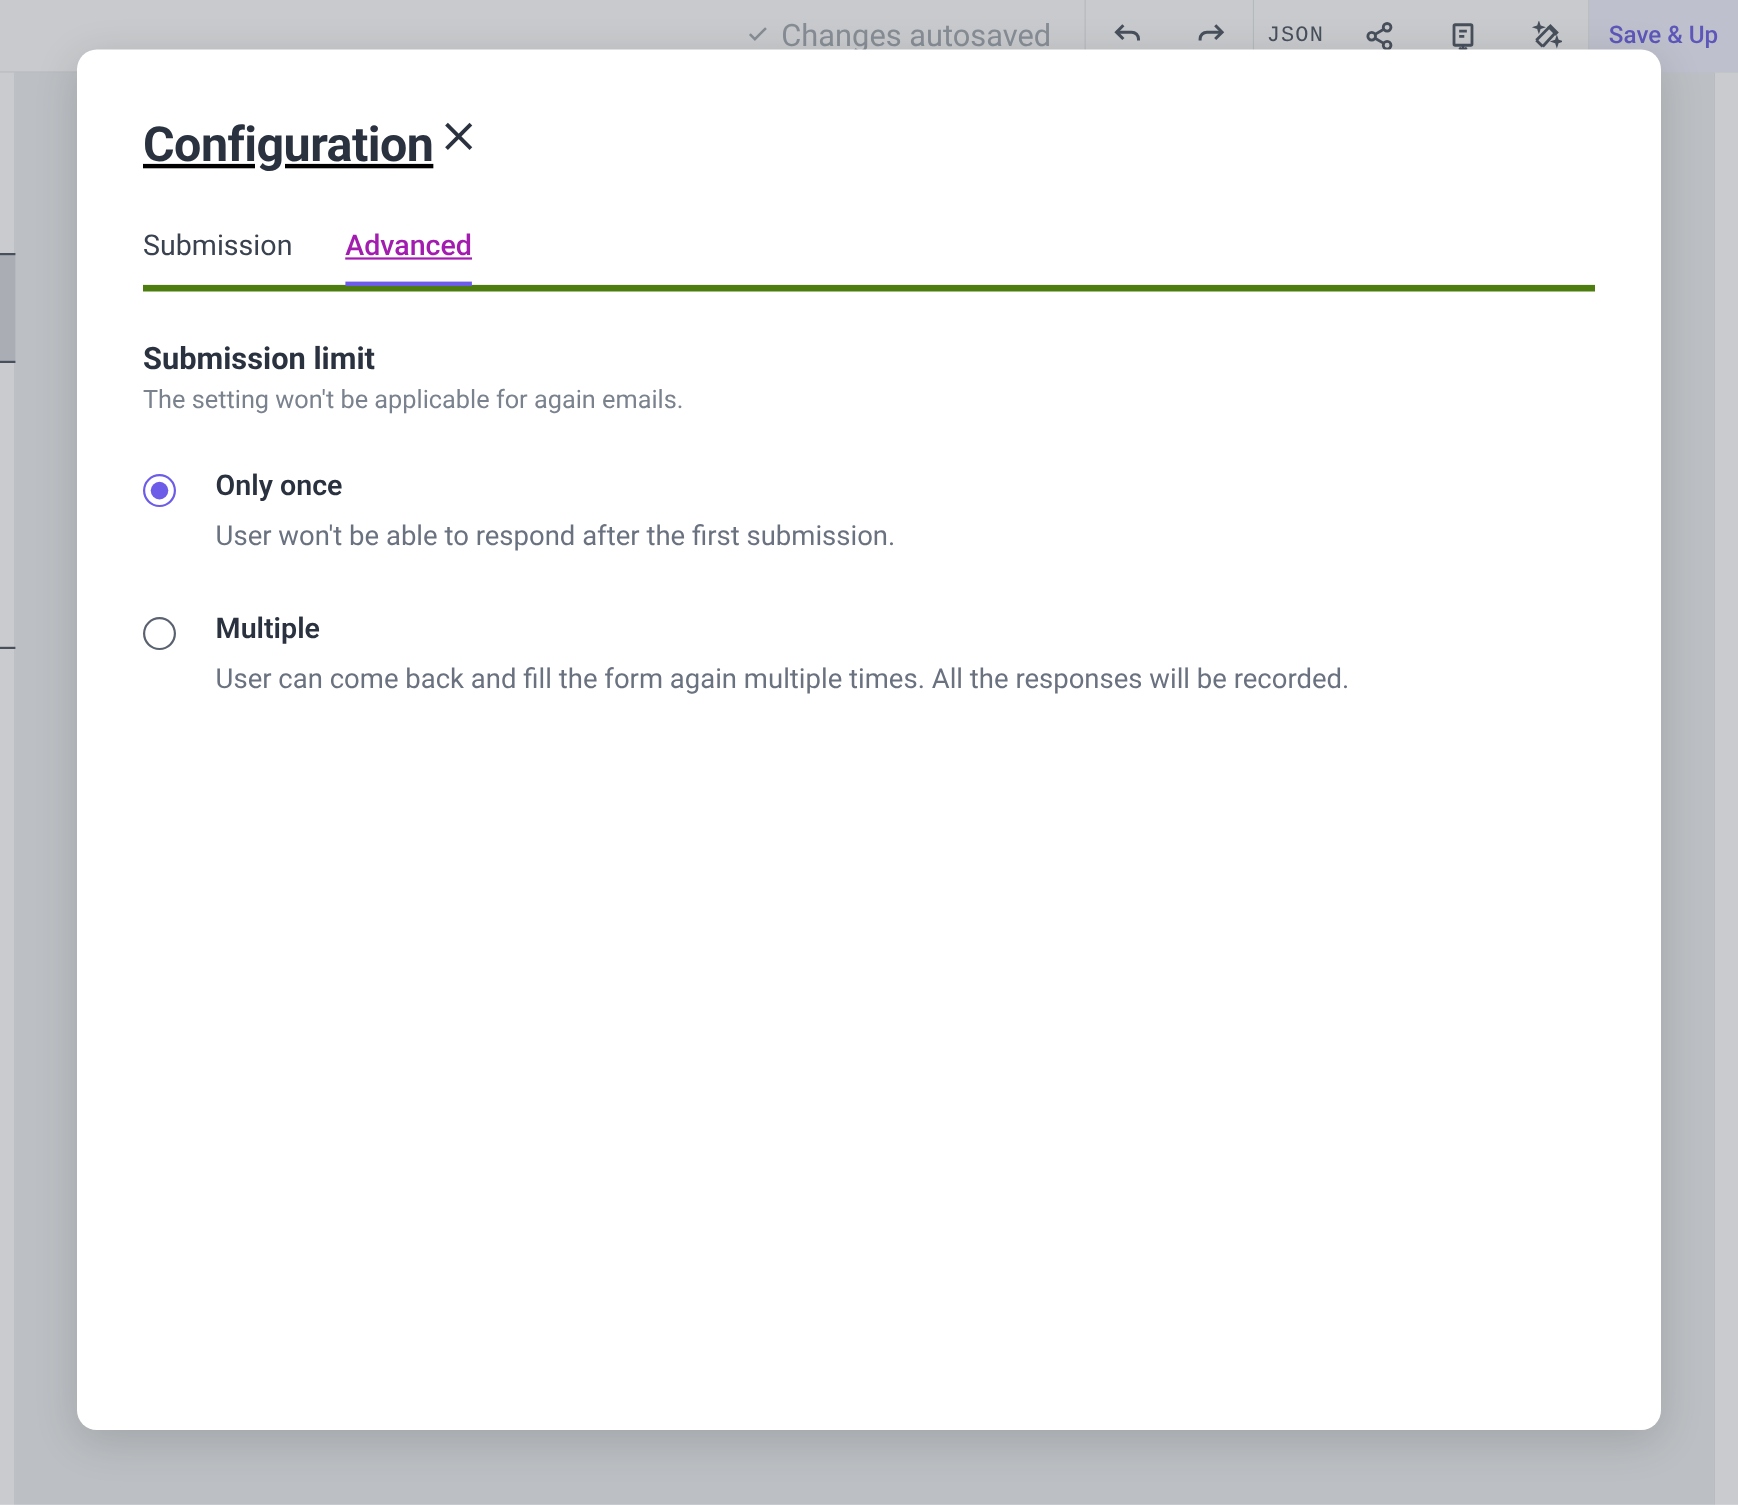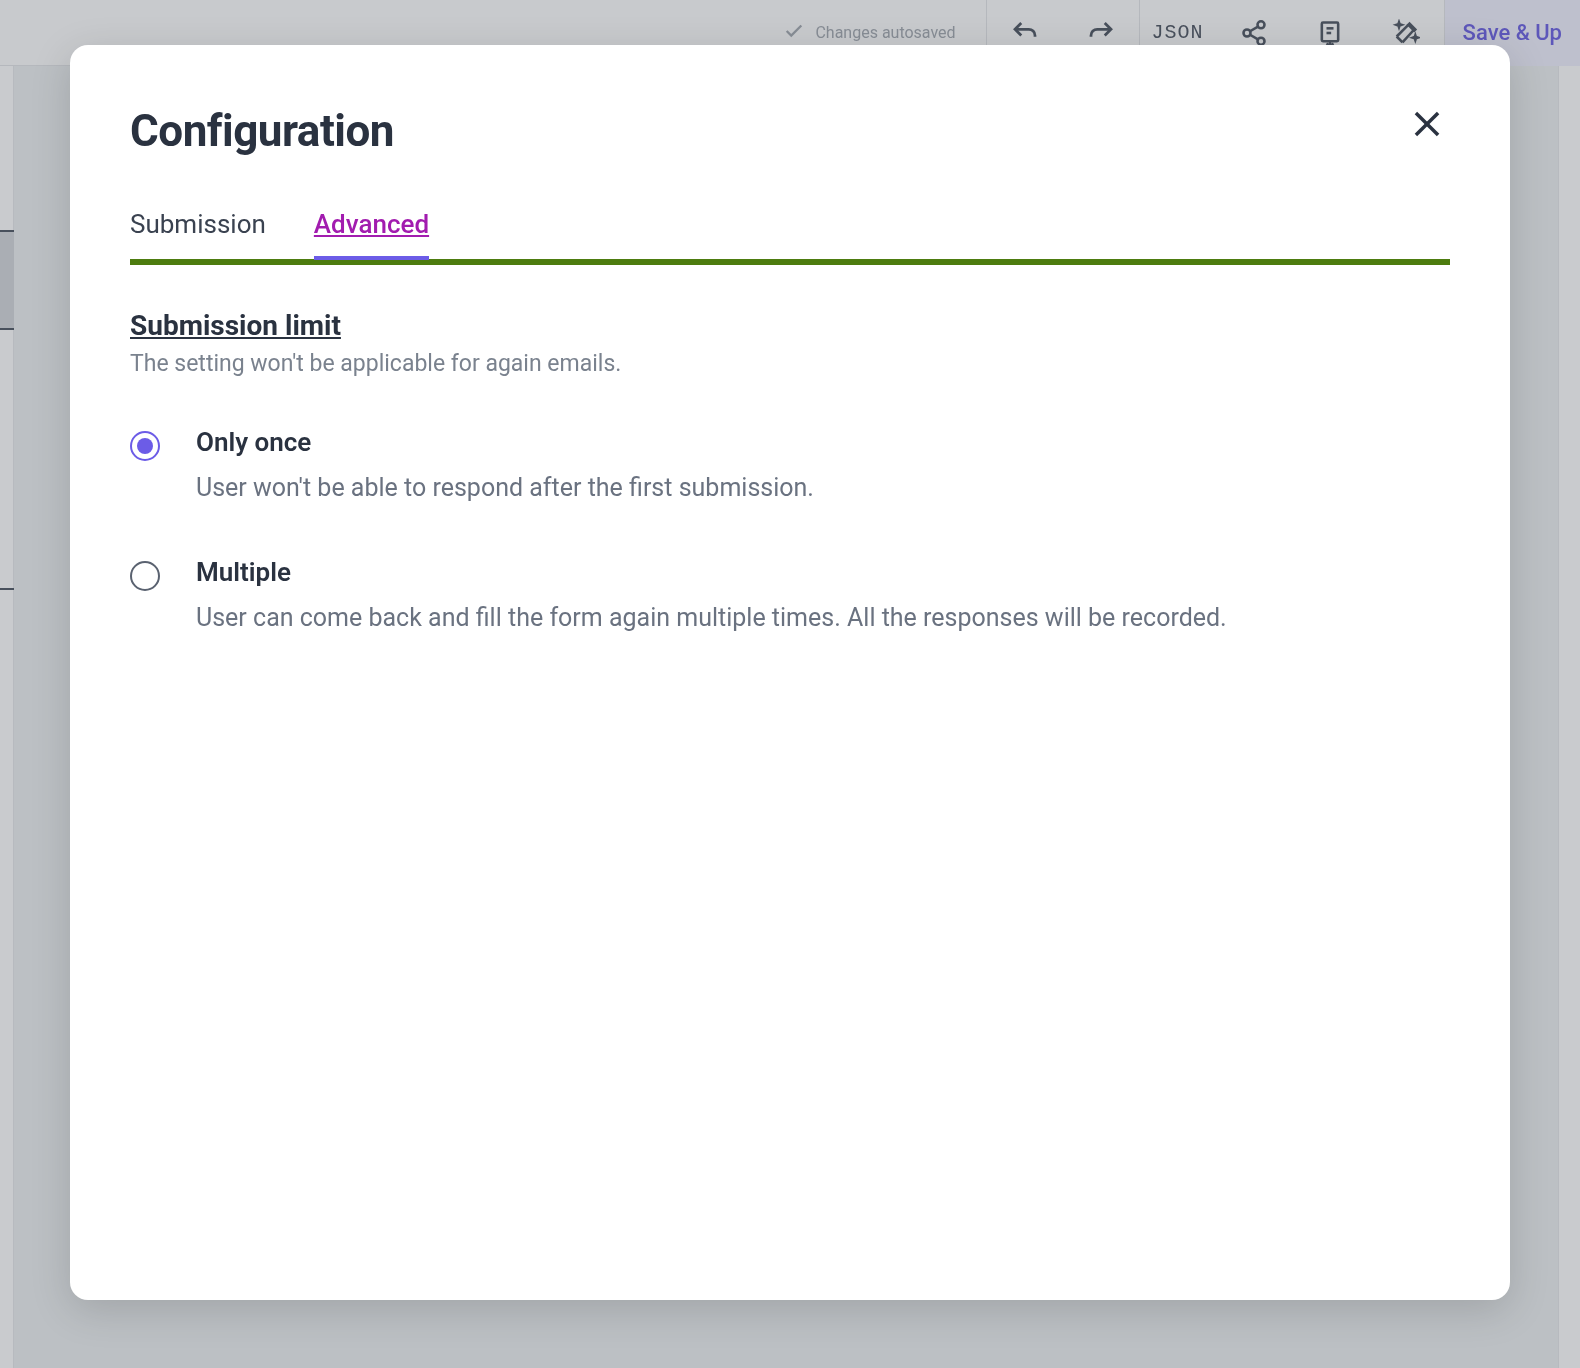--- a/index.html
+++ b/index.html
@@ -29,21 +29,21 @@
       display: flex;
       align-items: center;
       justify-content: flex-end;
       gap: 0;
       padding-right: 0;
       font-size: 24px;
       color: #5a6270;
     }
     .bg-toolbar .autosave {
       color: #9aa0a8;
-      font-size: 16px;
+      font-size: 28px;
       display: flex;
       align-items: center;
       gap: 10px;
       padding-right: 30px;
     }
     .bg-toolbar .divider {
       width: 1px;
       height: 66px;
       background: #e0e2e5;
     }
@@ -121,22 +121,22 @@
       border-radius: 18px;
       width: 1440px;
       margin-top: 45px;
       padding: 60px 60px 60px 60px;
       box-shadow: 0 10px 40px rgba(0,0,0,0.15);
       min-height: 1255px;
       position: relative;
     }
     .modal-header {
       display: flex;
-      justify-content: space-between;
       align-items: flex-start;
+      text-decoration: underline;
     }
     .modal-title {
       font-size: 44px;
       font-weight: 700;
       color: #2a3240;
       letter-spacing: -0.5px;
     }
     .close-btn {
       cursor: pointer;
       color: #2a3240;
@@ -172,21 +172,20 @@
       height: 4px;
       background: #6c5ce7;
     }
     .section {
       margin-top: 44px;
     }
     .section-title {
       font-size: 28px;
       font-weight: 700;
       color: #2a3240;
-      text-decoration: underline;
     }
     .section-desc {
       font-size: 23px;
       color: #7a828e;
       margin-top: 8px;
     }
     .radio-group {
       margin-top: 50px;
     }
     .radio-item {

